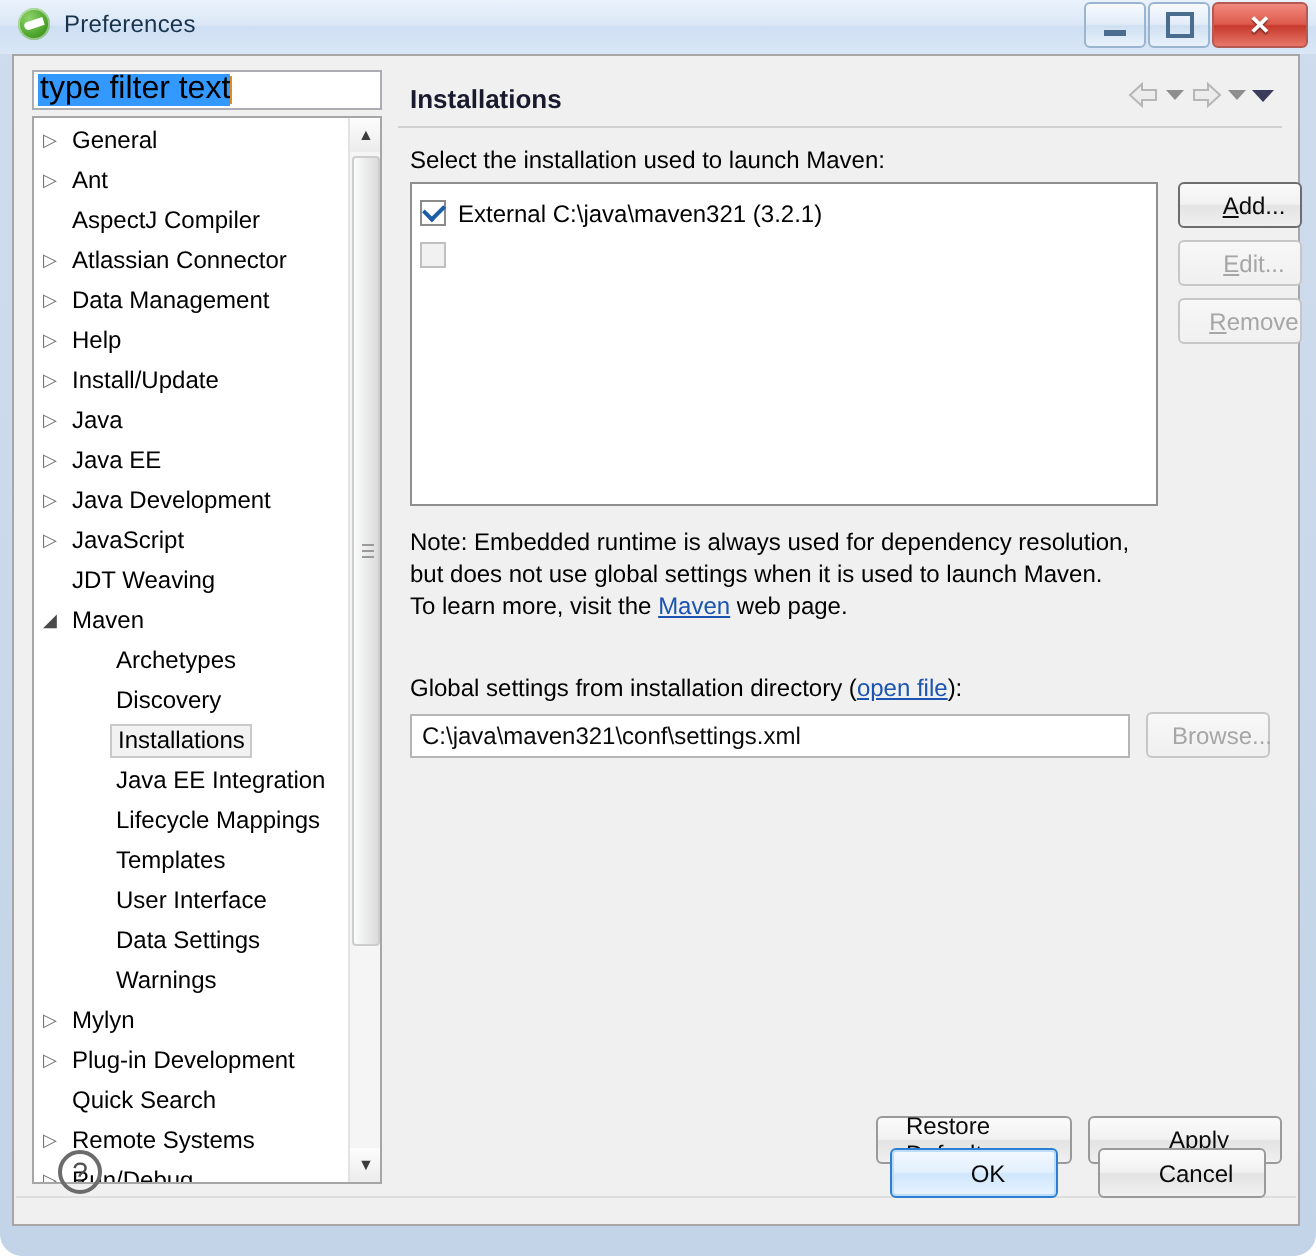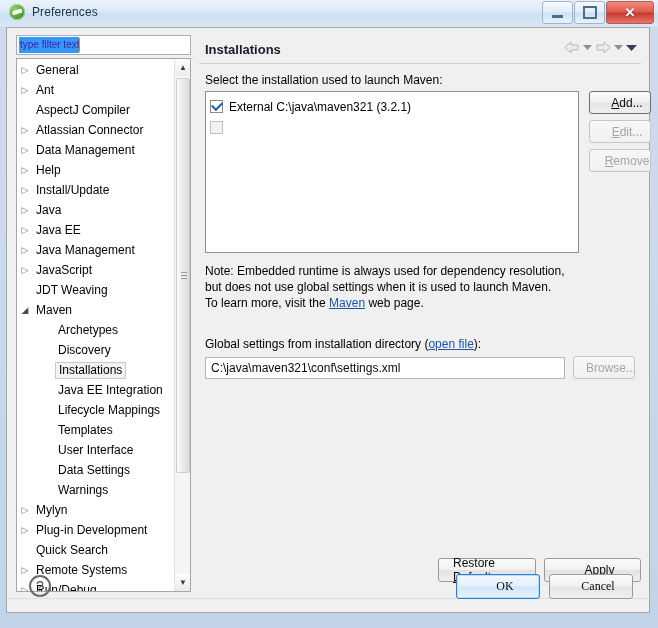--- a/index.html
+++ b/index.html
@@ -6,20 +6,21 @@
     margin: 0; padding: 0;
     width: 658px; height: 628px;
     overflow: hidden;
     background: #ffffff;
     font-family: "Liberation Sans", sans-serif;
   }
   #app {
     position: relative;
     width: 658px; height: 628px;
     background: linear-gradient(to bottom, #cfdced 0%, #c3d4e8 100%);
+    border-radius: 11px;
   }
 
   
   .titlebar {
     position: absolute; left: 0; top: 0; width: 658px; height: 27px;
     background: linear-gradient(to bottom, #eaf2fb 0%, #dbe8f7 45%, #cfdff3 50%, #d9e7f6 100%);
   }
   .title-left { position: absolute; left: 9px; top: 4px; display: flex; align-items: center; gap: 7px; }
   .eclipse-icon {
     width: 16px; height: 16px; border-radius: 50%;
@@ -57,21 +58,21 @@
     box-sizing: border-box;
   }
 
   
   .filter-box {
     position: absolute; left: 9px; top: 7px; width: 175px; height: 20px;
     border: 1px solid #abadb3; background: #ffffff; box-sizing: border-box;
     display: flex; align-items: center; padding-left: 2px;
   }
   .filter-text {
-    font-size: 10px; color: #4c1d95; background: #3399ff;
+    font-size: 16px; color: #000000; background: #3399ff;
     padding: 1px 0 1px 1px; line-height: 14px;
   }
   .filter-caret { width: 1px; height: 14px; background: #e08a20; }
 
   .tree-panel {
     position: absolute; left: 9px; top: 30px; width: 175px; height: 534px;
     background: #ffffff; border: 1px solid #a6a6a6; box-sizing: border-box;
     overflow: hidden;
   }
   .tree-list { position: absolute; left: 0; top: 1px; width: 158px; }
@@ -174,21 +175,21 @@
   .divider { position: absolute; left: 1px; top: 570px; width: 640px; height: 1px; background: #dedede; }
 
   
   .footer { position: absolute; left: 0; bottom: 0; width: 642px; height: 45px; }
   .help-btn {
     position: absolute; left: 22px; top: 8px; width: 22px; height: 22px;
     border-radius: 50%; border: 2px solid #6b6b6b; color: #4f4f4f;
     font-size: 14px; display: flex; align-items: center; justify-content: center;
     box-sizing: border-box;
   }
-  .footer-buttons { position: absolute; right: 16px; top: 7px; display: flex; gap: 9px; font-family: Liberation Serif, serif; }
+  .footer-buttons { position: absolute; right: 16px; top: 7px; display: flex; gap: 20px; }
   .btn.ok {
     width: 84px; height: 25px; margin: 0;
     border: 1px solid #2a7fd4; border-radius: 3px;
     box-shadow: inset 0 0 0 1px #bcdcf7;
     background: linear-gradient(to bottom, #f3f9ff 0%, #e2f0fd 48%, #cfe6fb 52%, #e8f4ff 100%);
   }
   .btn.cancel { width: 84px; height: 25px; margin: 0; }
 </style>
 </head>
 <body>
@@ -253,21 +254,21 @@
           <div class="tree-row">
             <span class="arrow">▷</span>
             <span class="tlabel">Java</span>
           </div>
           <div class="tree-row">
             <span class="arrow">▷</span>
             <span class="tlabel">Java EE</span>
           </div>
           <div class="tree-row">
             <span class="arrow">▷</span>
-            <span class="tlabel">Java Management</span>
+            <span class="tlabel">Java Development</span>
           </div>
           <div class="tree-row">
             <span class="arrow">▷</span>
             <span class="tlabel">JavaScript</span>
           </div>
           <div class="tree-row">
             <span class="arrow"></span>
             <span class="tlabel">JDT Weaving</span>
           </div>
           <div class="tree-row">

